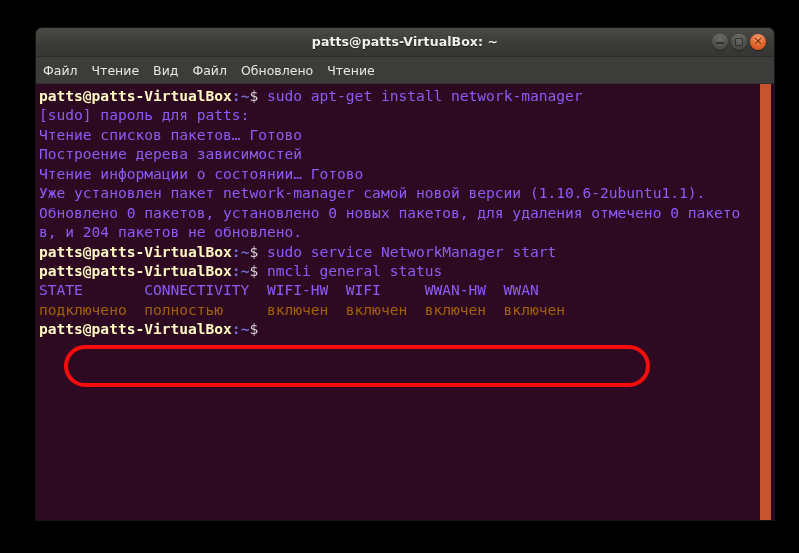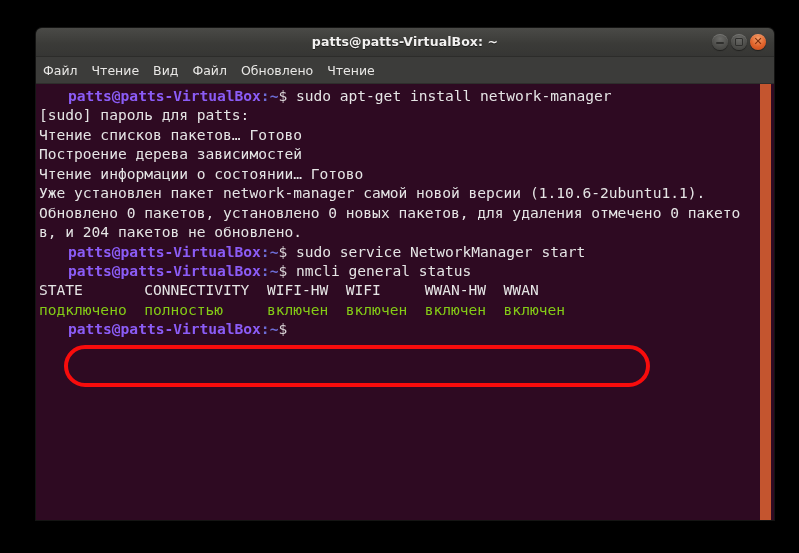--- a/index.html
+++ b/index.html
@@ -128,25 +128,25 @@
     line-height: 19.45px;
     white-space: pre;
     color: #d9d3d6;
     letter-spacing: -0.02px;
   }
   .tline {
     white-space: pre;
     height: 19.45px;
     padding-left: 3px;
   }
-  .c-green  { color: #8b5cf6; font-weight: bold; margin-left: 29px; }
+  .c-green  { color: #fef9c3; font-weight: bold; }
   .c-blue   { color: #6d6dd6; font-weight: bold; }
   .c-white  { color: #d9d3d6; font-weight: normal; }
-  .c-plain  { color: #e5e5e5; text-align: right; }
-  .c-val    { color: #84cc16; }
+  .c-plain  { color: #8b5cf6; text-align: right; }
+  .c-val    { color: #a16207; }
 
   
   #scrollbar-track {
     position: absolute;
     right: 0;
     top: 0;
     width: 17px;
     height: 100%;
     background: #2e0a22;
   }

